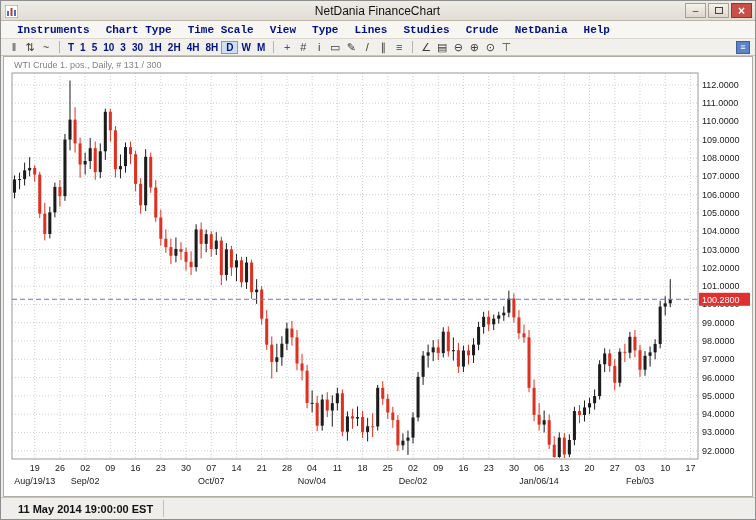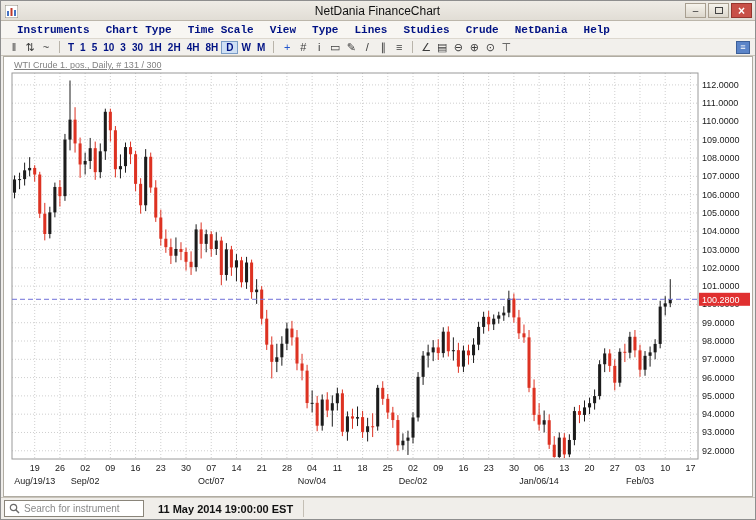--- a/index.html
+++ b/index.html
@@ -22,21 +22,21 @@
   
   .toolbar { height:17px; background:#f2f0ec; border-bottom:1px solid #c9c4ba; display:flex; align-items:center; padding-left:5px; position:relative; flex:0 0 auto; }
   .tb-icon { font-size:11px; line-height:15px; color:#3c3c3c; width:16px; text-align:center; cursor:default; }
   .tf { font-size:10px; font-weight:bold; color:#001284; padding:0 3px; cursor:default; }
   .tf.active { background:#cfe0f4; border:1px solid #7a9cc6; padding:0 4px; }
   .tb-sep { width:1px; height:12px; background:#b9b4aa; margin:0 5px; }
   .tb-dock { position:absolute; right:5px; top:2px; width:14px; height:13px; background:#5b84c8; border:1px solid #3c5f99; color:#fff; font-size:9px; line-height:11px; text-align:center; cursor:default; }
 
   
   .chartpanel { flex:1 1 auto; background:#fff; border:1px solid #b0aca2; margin:0 2px; position:relative; overflow:hidden; }
-  .instrument-label { position:absolute; top:3px; left:10px; font-size:9px; color:#828282; z-index:2;text-decoration:underline; }
+  .instrument-label { position:absolute; top:3px; left:10px; font-size:9px; color:#828282; z-index:2; }
   #chart-svg { position:absolute; inset:0; width:100%; height:100%; font-family:"Liberation Sans", sans-serif; }
 
   
   .statusbar { height:22px; background:#f0eeea; border-top:1px solid #c9c4ba; display:flex; align-items:center; padding:0 3px; flex:0 0 auto; }
   .searchbox { width:140px; height:17px; background:#fff; border:1px solid #8a857a; display:flex; align-items:center; padding:0 4px; gap:4px; }
   .searchbox input { border:none; outline:none; flex:1; min-width:0; font-size:10px; font-family:"Liberation Sans", sans-serif; color:#333; background:transparent; }
   .searchbox input::placeholder { color:#8a8a8a; }
   .timestamp { font-size:11px; font-weight:bold; color:#111; padding:0 10px; height:17px; display:flex; align-items:center; border-right:1px solid #c4bfb5; margin-left:4px; }
 </style>
 </head>
@@ -482,25 +482,16 @@
         <rect x="659.6911764705883" y="246.31943127962083" width="3.0441176470588234" height="3.2928909952607626" fill="#1c1c1c"></rect>
         <line x1="666.2573529411765" y1="222.17156398104277" x2="666.2573529411765" y2="250.1611374407584" stroke="#1c1c1c" stroke-width="1"></line>
         <rect x="664.7352941176471" y="242.2947867298578" width="3.0441176470588234" height="4.024644549763025" fill="#1c1c1c"></rect>
         <line x1="8" y1="242.2947867298578" x2="694" y2="242.2947867298578" stroke="#6f6fd8" stroke-width="1" stroke-dasharray="5,3"></line>
         <rect x="695" y="235.7947867298578" width="51" height="13" fill="#e03030"></rect>
         <text x="698" y="245.7947867298578" font-size="9" fill="#ffffff">100.2800</text>
       </svg>
   </div>
 
   <div class="statusbar">
-    <div class="searchbox">
-      <span>
-        <svg width="11" height="11" viewBox="0 0 11 11">
-          <circle cx="4.5" cy="4.5" r="3.2" fill="none" stroke="#6b6b6b" stroke-width="1.2"></circle>
-          <line x1="7" y1="7" x2="10" y2="10" stroke="#6b6b6b" stroke-width="1.4"></line>
-        </svg>
-      </span>
-      <input type="text" placeholder="Search for instrument" style="">
-    </div>
     <div class="timestamp">11 May 2014 19:00:00 EST</div>
   </div>
 
 </div>
 
 </body></html>

